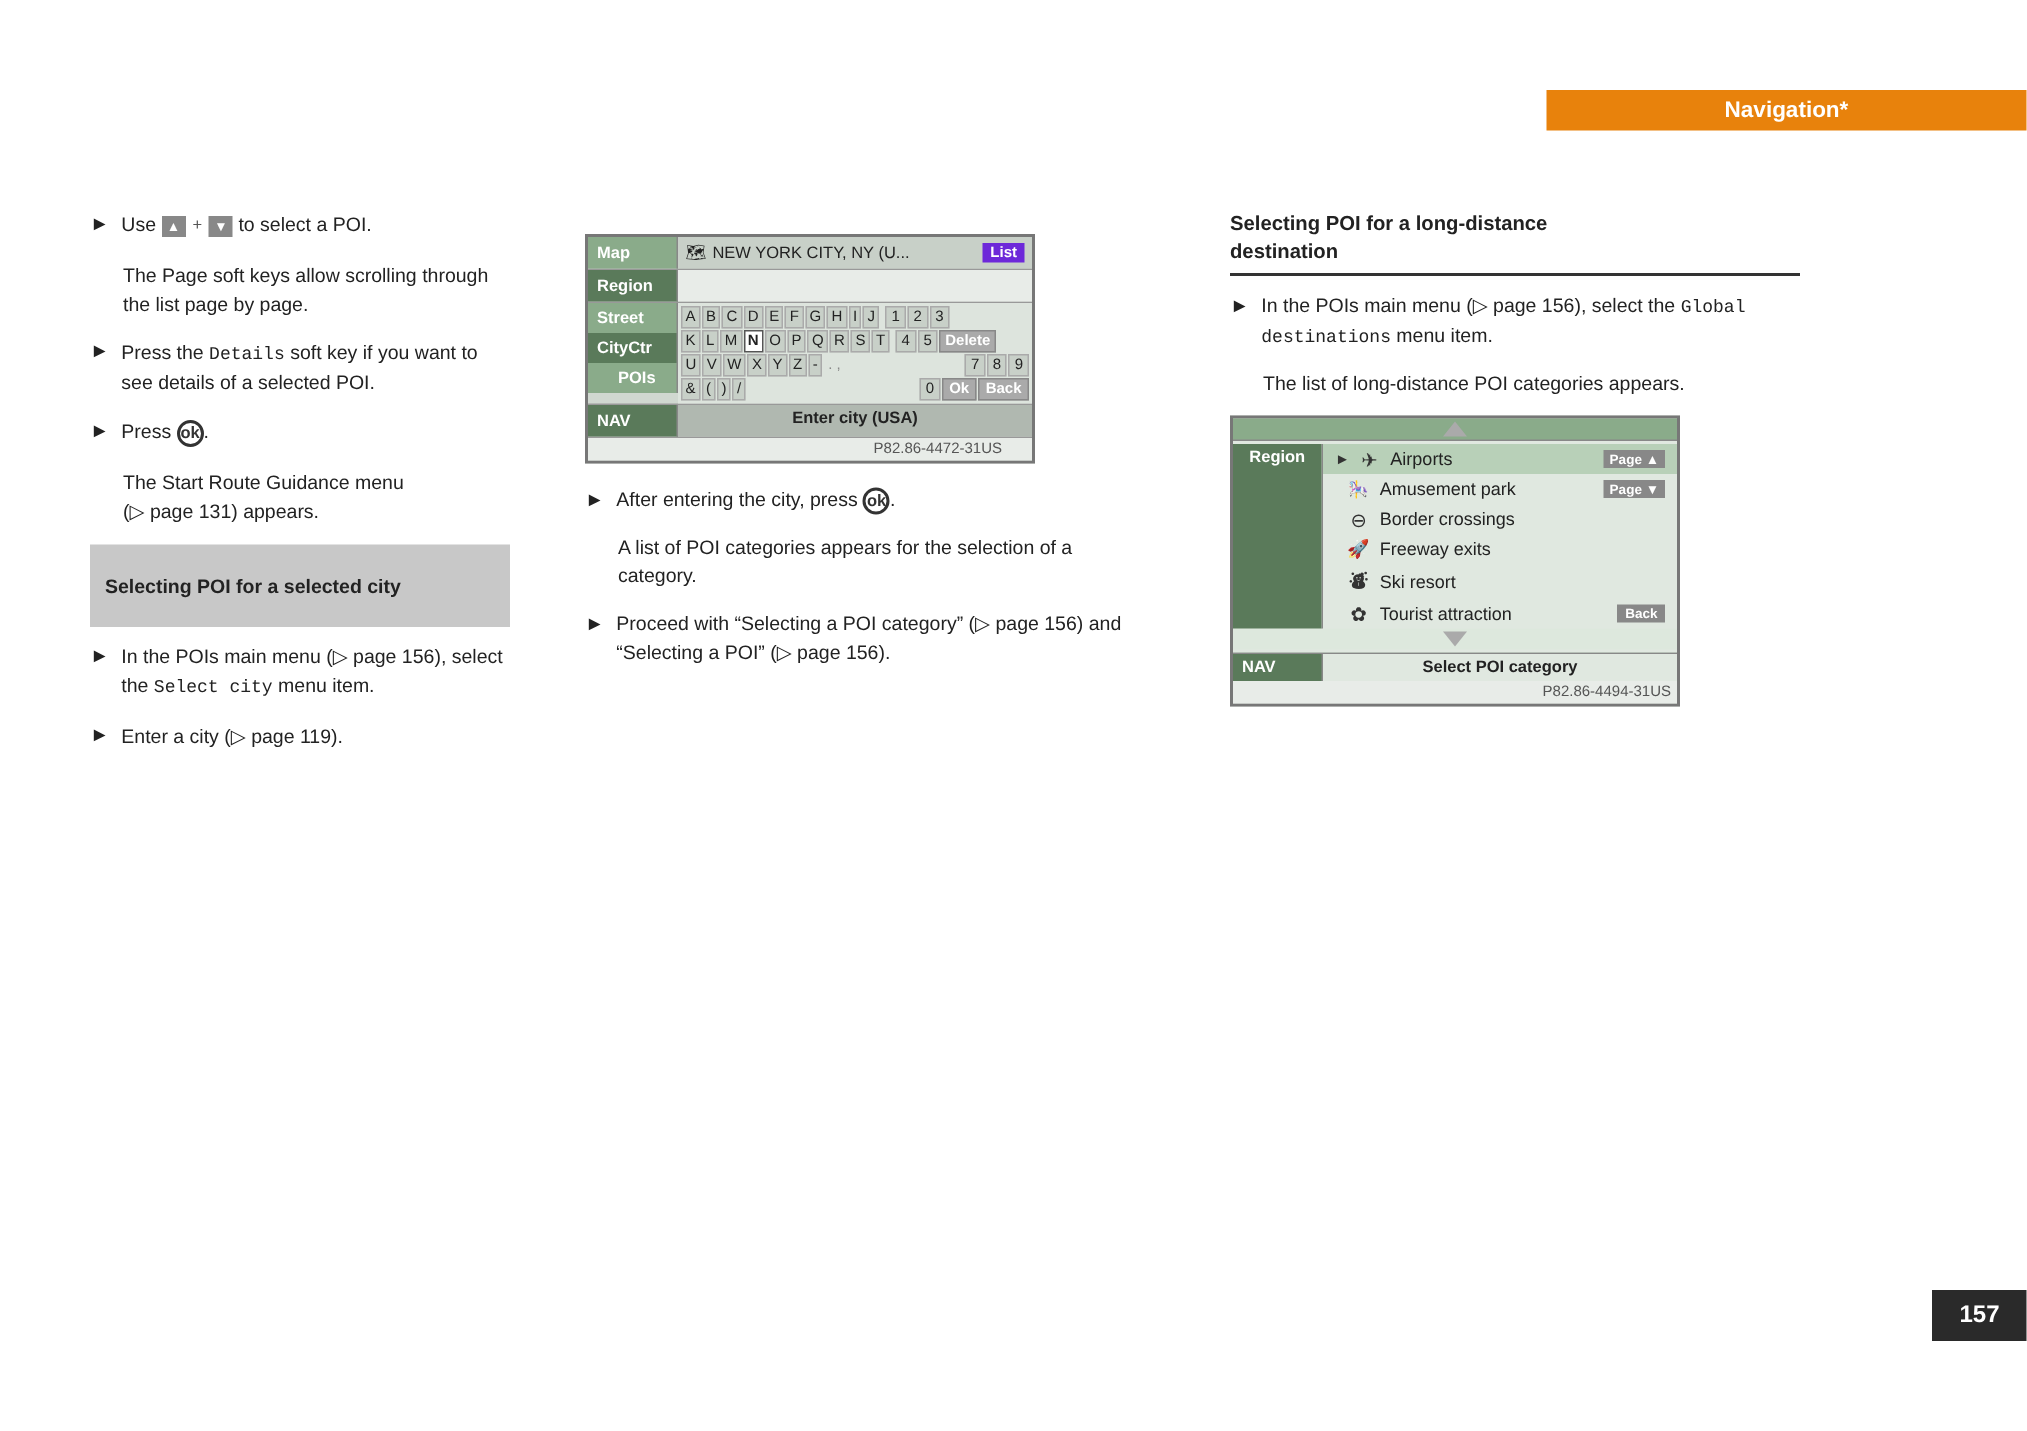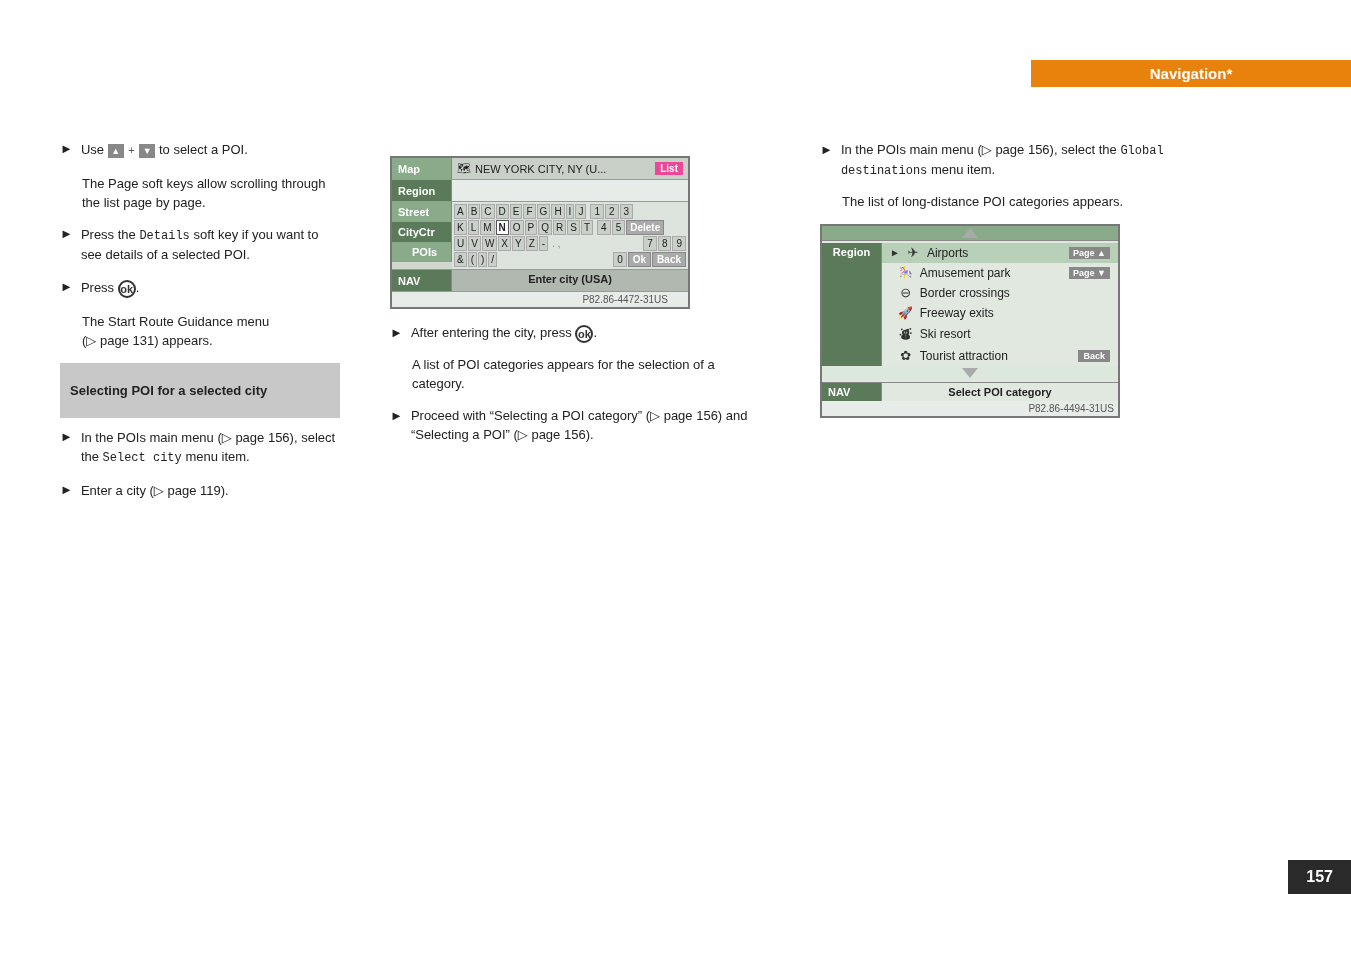--- a/index.html
+++ b/index.html
@@ -345,21 +345,21 @@
 
 <div class="mid-col">
 
   <div class="device-screen">
 
     <div class="screen-row">
       <div class="screen-label">Map</div>
       <div class="screen-content city-bar">
         <span>🗺</span>
         <span style="flex:1; margin-left:4px; font-size:11px;">NEW YORK CITY, NY (U...</span>
-        <span style="background:#ec4899; color:#fff; padding:1px 5px; font-size:10px; font-weight:bold;">List</span>
+        <span style="background:#6d28d9; color:#fff; padding:1px 5px; font-size:10px; font-weight:bold;">List</span>
       </div>
     </div>
 
     <div class="screen-row">
       <div class="screen-label dark">Region</div>
       <div class="screen-content"></div>
     </div>
 
     <div class="screen-row" style="min-height:60px;">
       <div style="display:flex; flex-direction:column; min-width:60px;">
@@ -440,20 +440,24 @@
   <div class="sub-indent">A list of POI categories appears for the selection of a category.</div>
   <div class="mid-bullet">
     <span class="bullet-arrow">►</span>
     <span class="bullet-text">Proceed with “Selecting a POI category” (▷ page 156) and “Selecting a POI” (▷ page 156).</span>
   </div>
 
 </div>
 
 <div class="right-col">
 
+  <div class="right-section-heading">
+    <span>Selecting POI for a long-distance</span><br>
+    <span>destination</span>
+  </div>
 
   <div class="mid-bullet">
     <span class="bullet-arrow">►</span>
     <span class="bullet-text">
       In the POIs main menu (▷ page 156), select the <span class="code-text">Global destinations</span> menu item.
     </span>
   </div>
 
   <div class="sub-indent">The list of long-distance POI categories appears.</div>
 

